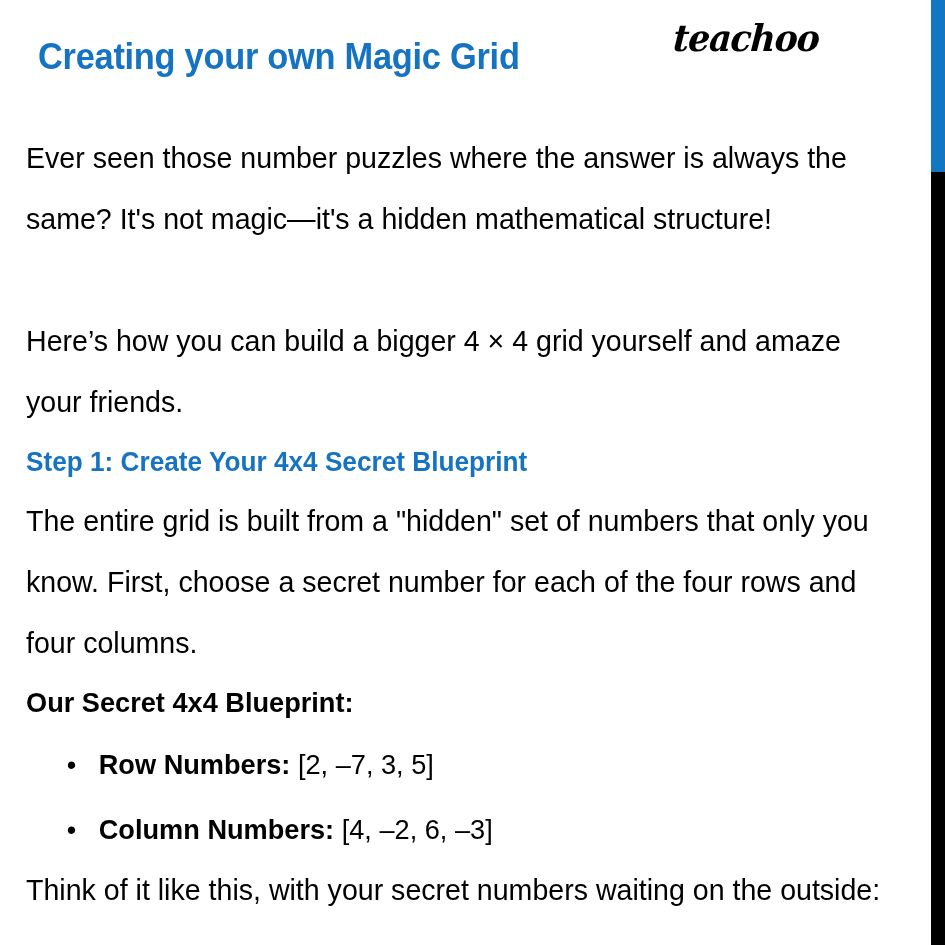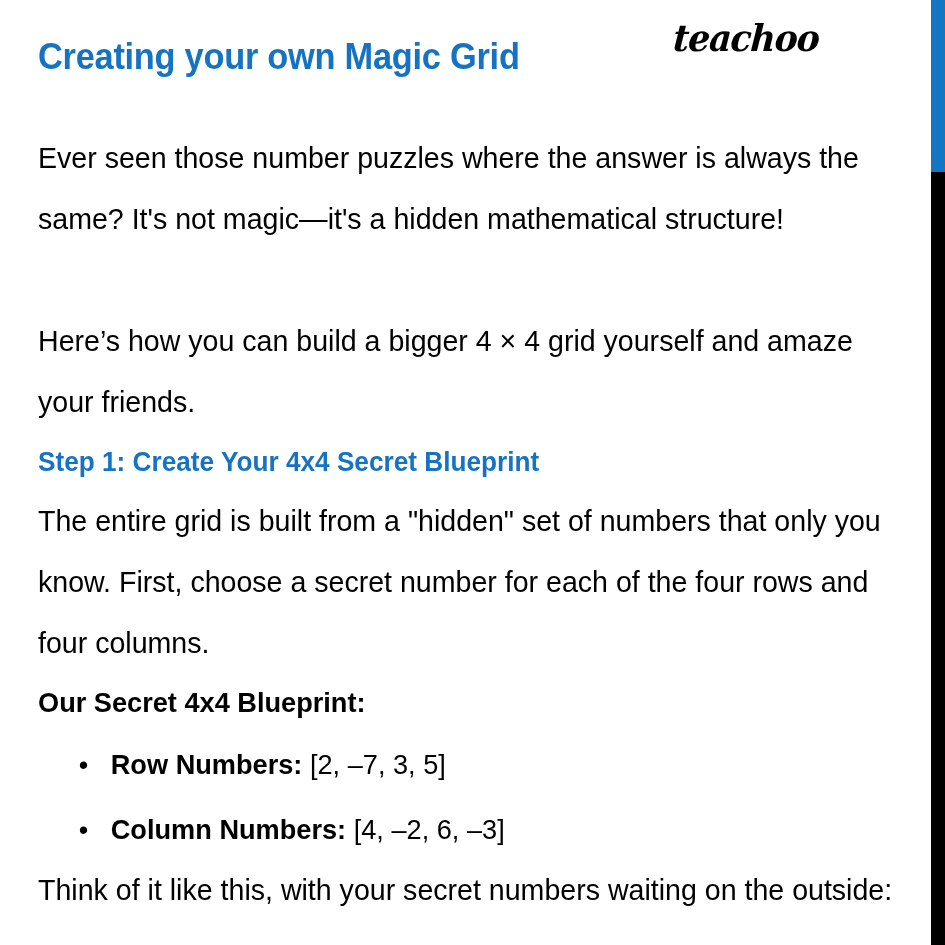--- a/index.html
+++ b/index.html
@@ -73,21 +73,21 @@
     color: #000000;
     letter-spacing: -1.2px;
     white-space: nowrap;
     transform: scaleX(0.94) skewX(-4deg);
     transform-origin: right center;
   }
 
   
   .content {
     position: absolute;
-    left: 38px;
+    left: 26px;
     top: 128px;
     width: 890px;
   }
 
   .para {
     font-family: "Liberation Sans Narrow", "Liberation Sans", sans-serif;
     font-size: 29px;
     font-weight: normal;
     color: #000000;
     line-height: 61px;

